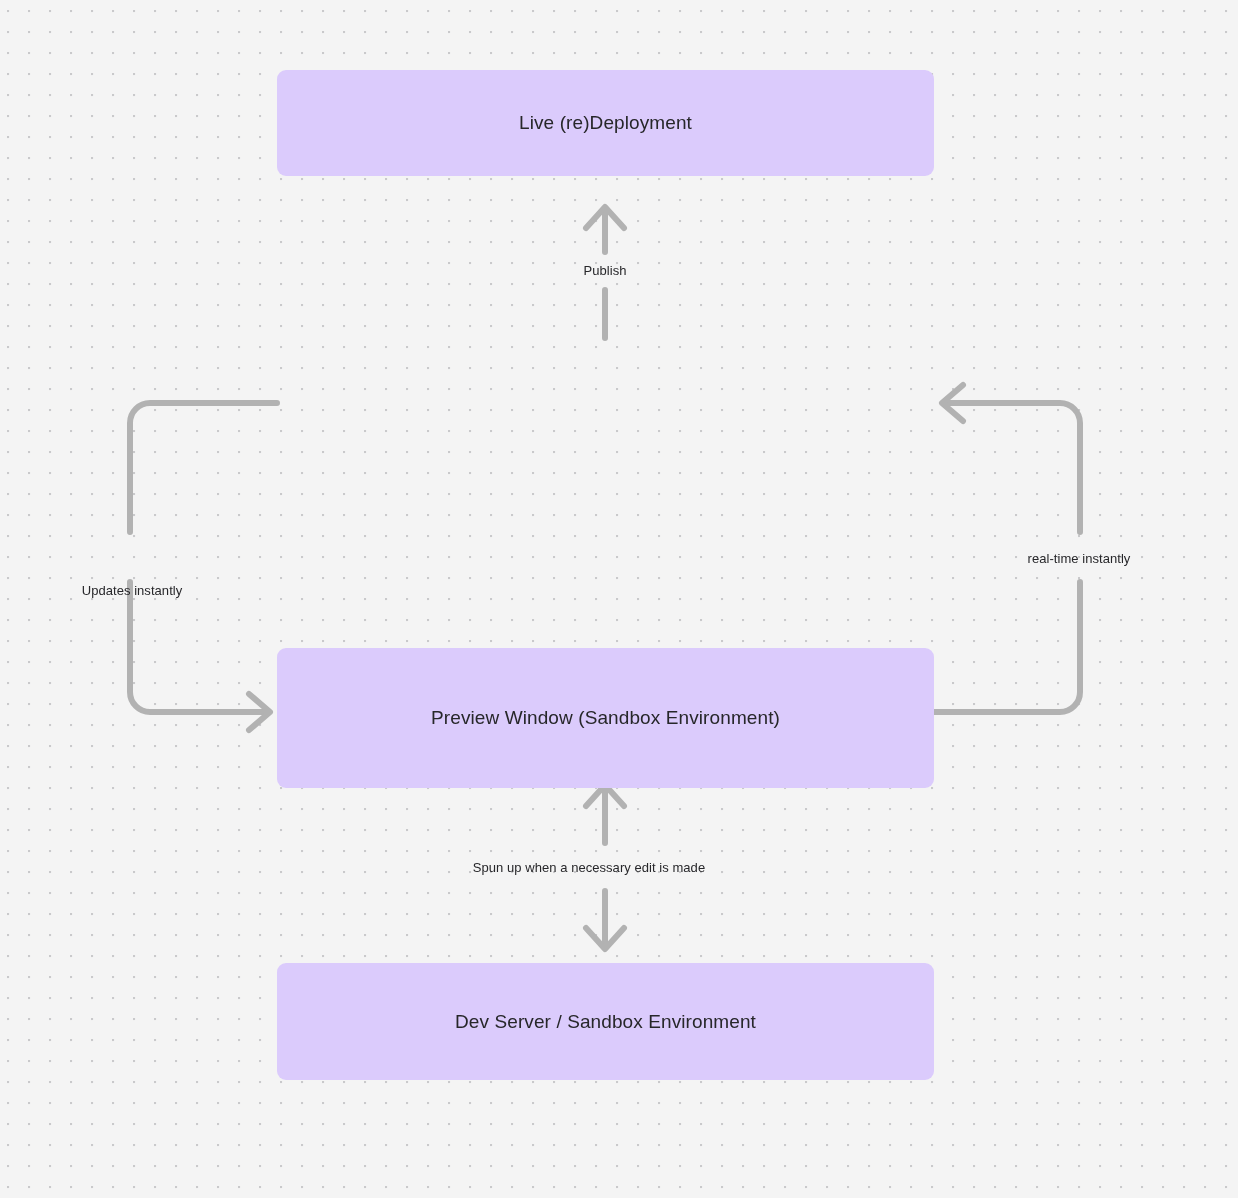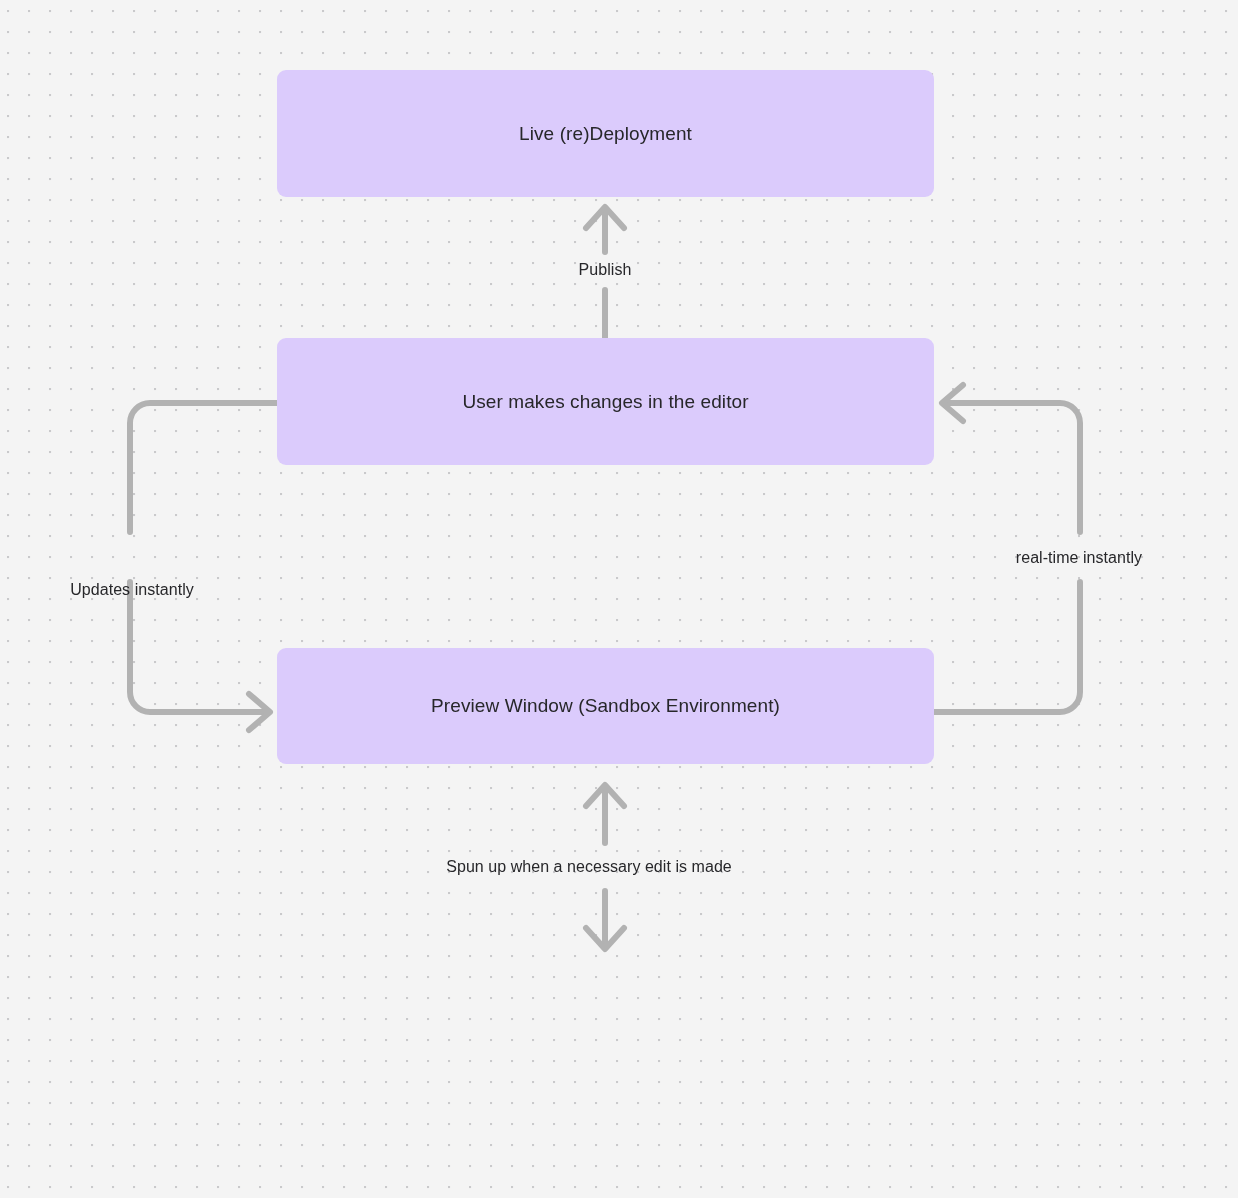--- a/index.html
+++ b/index.html
@@ -40,21 +40,21 @@
     color: #27272a;
     font-size: 19px;
     line-height: 1.25;
     letter-spacing: 0.1px;
     text-align: center;
     padding: 6px 14px;
   }
   .edge-label {
     position: absolute;
     color: #27272a;
-    font-size: 16px;
+    font-size: 13px;
     line-height: 1;
     letter-spacing: 0.05px;
     white-space: nowrap;
     background: transparent;
   }
   .edge-label.center {
     transform: translate(-50%, -50%);
   }
 </style>
 </head>
@@ -86,32 +86,32 @@
       <g>
         <line x1="605" y1="843" x2="605" y2="790"></line>
         <polyline points="586,806 605,785 624,806"></polyline>
         <line x1="605" y1="891" x2="605" y2="944"></line>
         <polyline points="586,928 605,949 624,928"></polyline>
       </g>
 
     </g>
   </svg>
 
-  <div class="node" style="left:277px; top:70px; width:657px; height:127px;">
+  <div class="node" style="left:277px; top:70px; width:657px; height:106px;">
     <span>Live (re)Deployment</span>
   </div>
 
-  <div class="node" style="left:277px; top:338px; width:657px; height:127px;">
-    <span>User makes changes in the editor</span>
-  </div>
 
-  <div class="node" style="left:277px; top:648px; width:657px; height:116px;">
+  <div class="node" style="left:277px; top:648px; width:657px; height:140px;">
     <span>Preview Window (Sandbox Environment)</span>
   </div>
 
+  <div class="node" style="left:277px; top:963px; width:657px; height:117px;">
+    <span>Dev Server / Sandbox Environment</span>
+  </div>
 
   <div class="edge-label center" style="left:605px; top:270px;">Publish</div>
 
   <div class="edge-label center" style="left:132px; top:590px;">Updates instantly</div>
 
   <div class="edge-label center" style="left:1079px; top:558px;">real-time instantly</div>
 
   <div class="edge-label center" style="left:589px; top:867px;">Spun up when a necessary edit is made</div>
 
 </div>

